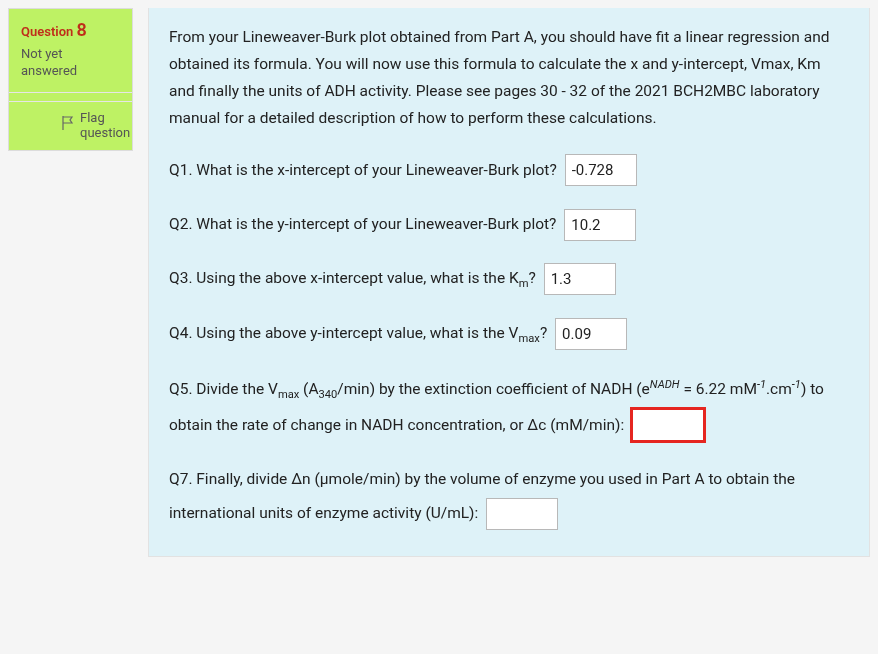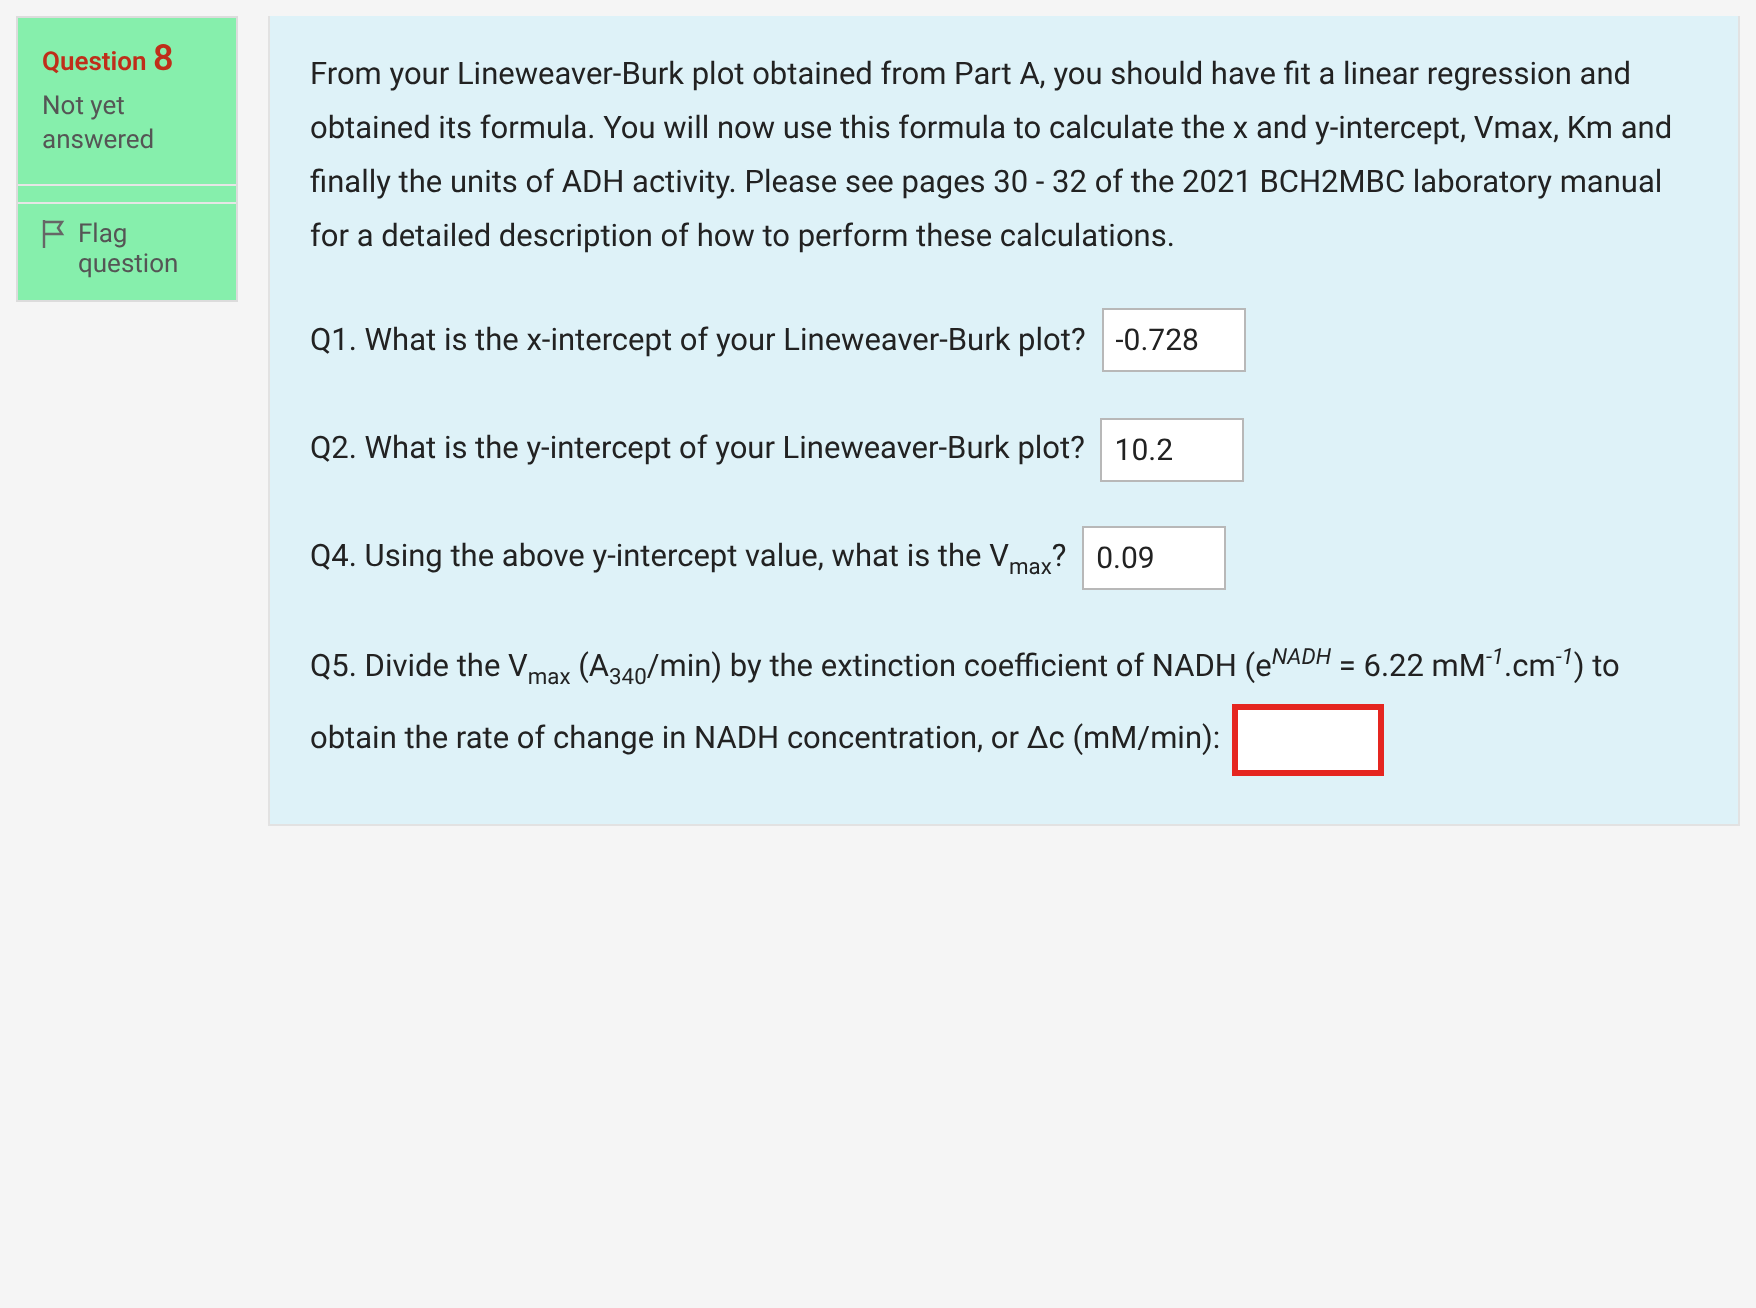--- a/index.html
+++ b/index.html
@@ -11,41 +11,43 @@
     overflow: hidden;
     font-size: 14px;
     color: #333;
   }
   .page {
     display: flex;
     padding: 8px;
     gap: 15px;
   }
   .sidebar {
-    width: 111px;
-    background: #86efac;
+    width: 125px;
+    background: #bef264;
     border: 1px solid #dcdcdc;
     padding: 10px 12px;
     font-size: 13px;
     color: #555;
     align-self: flex-start;
   }
   .sidebar .qtitle {
     color: #bf2e1a;
     font-weight: 600;
     margin-bottom: 6px;
   }
   .sidebar .qtitle .num { font-size: 18px; }
   .sidebar .status { margin-bottom: 12px; line-height: 1.3; }
   .sidebar hr { border: none; border-top: 1px solid #e6e6e6; margin: 8px -12px; }
   .sidebar .marked { line-height: 1.4; margin-bottom: 8px; }
   .sidebar .flag {
     display: flex;
+    align-items: center;
     gap: 6px;
     cursor: pointer;
+    margin-left: 41px;
   }
   .sidebar .flag svg { width: 12px; height: 14px; }
   .content {
     flex: 1;
     background: #def2f8;
     padding: 16px 20px 26px 20px;
     color: #222;
     font-size: 15.5px;
     line-height: 1.75;
     border: 1px solid #e2e2e2;
@@ -102,26 +104,34 @@
     <div class="qline">
       <span>Q1. What is the x-intercept of your Lineweaver-Burk plot?</span>
       <input class="answer" type="text" value="-0.728" style="">
     </div>
 
     <div class="qline">
       <span>Q2. What is the y-intercept of your Lineweaver-Burk plot?</span>
       <input class="answer" type="text" value="10.2" style="">
     </div>
 
+    <div class="qline">
+      <span>Q3. Using the above x-intercept value, what is the K</span><sub>m</sub><span>?</span>
+      <input class="answer" type="text" value="1.3" style="">
+    </div>
 
     <div class="qline">
       <span>Q4. Using the above y-intercept value, what is the V</span><sub>max</sub><span>?</span>
       <input class="answer" type="text" value="0.09" style="">
     </div>
 
     <div class="qline">
       <span>Q5. Divide the V</span><sub>max</sub><span> (A</span><sub>340</sub><span>/min) by the extinction coefficient of NADH (e</span><sup>NADH</sup><span> = 6.22 mM</span><sup>-1</sup><span>.cm</span><sup>-1</sup><span>) to obtain the rate of change in NADH concentration, or Δc (mM/min):</span>
       <input class="answer highlight" type="text" value="" style="">
     </div>
 
 
+    <div class="qline">
+      <span>Q7. Finally, divide Δn (µmole/min) by the volume of enzyme you used in Part A to obtain the international units of enzyme activity (U/mL):</span>
+      <input class="answer" type="text" value="" style="">
+    </div>
   </div>
 </div>
 
 </body></html>

